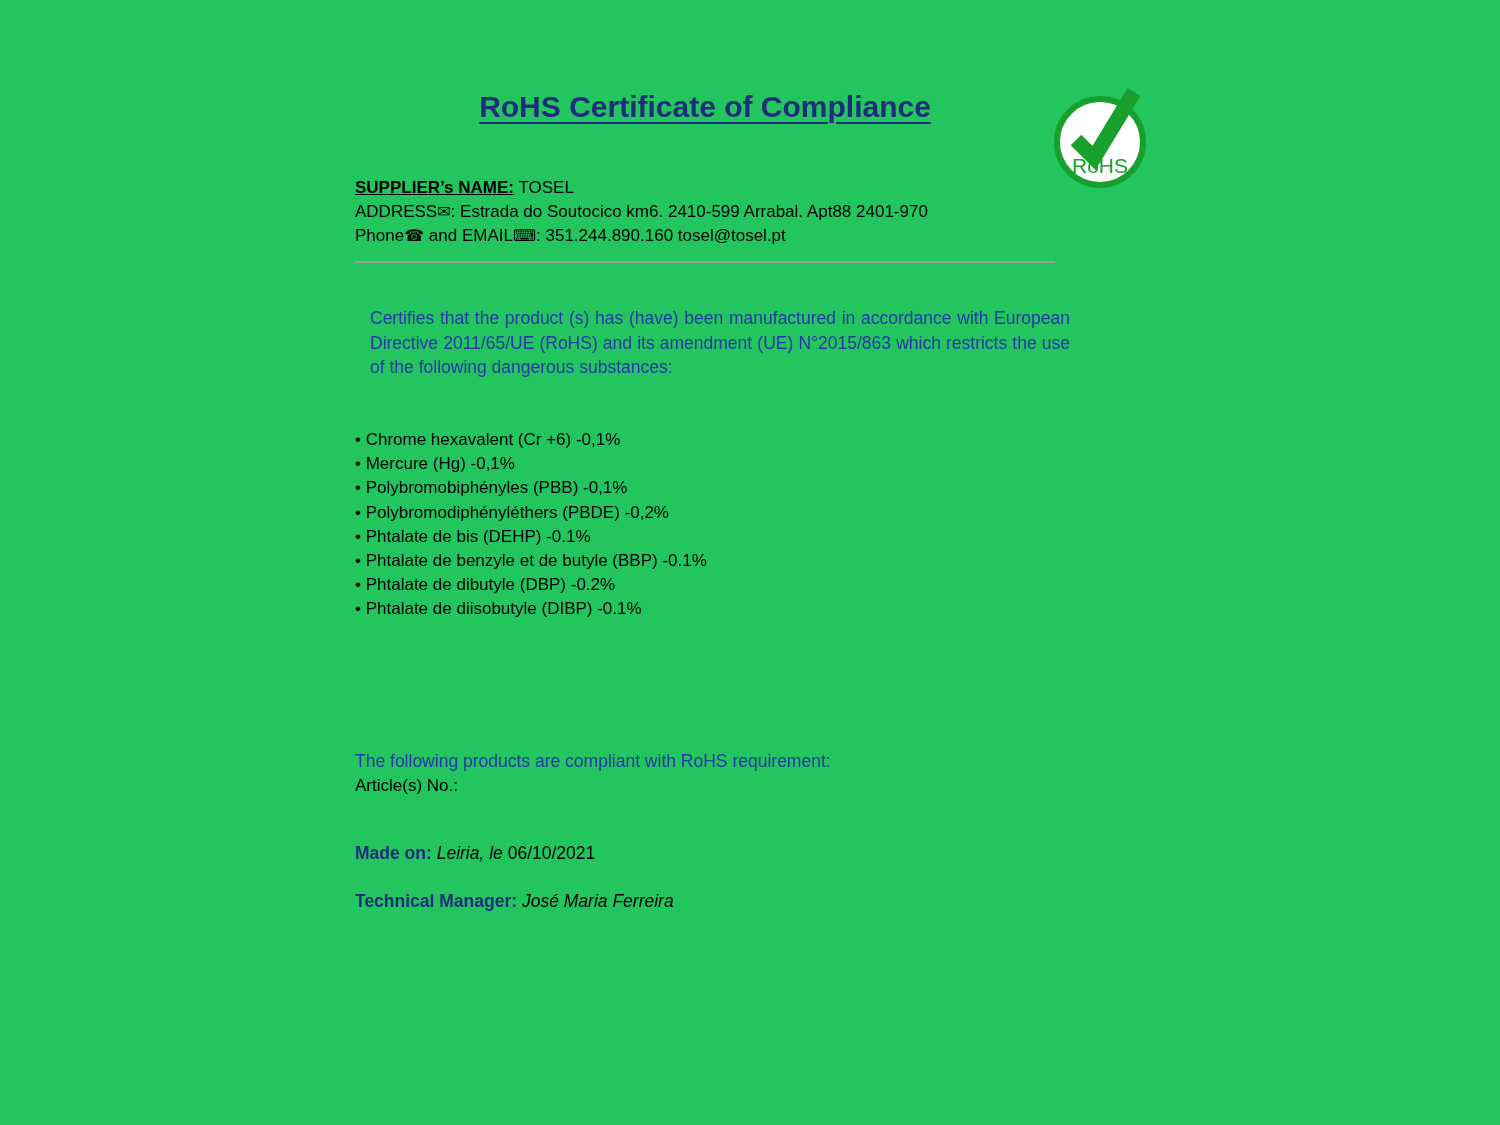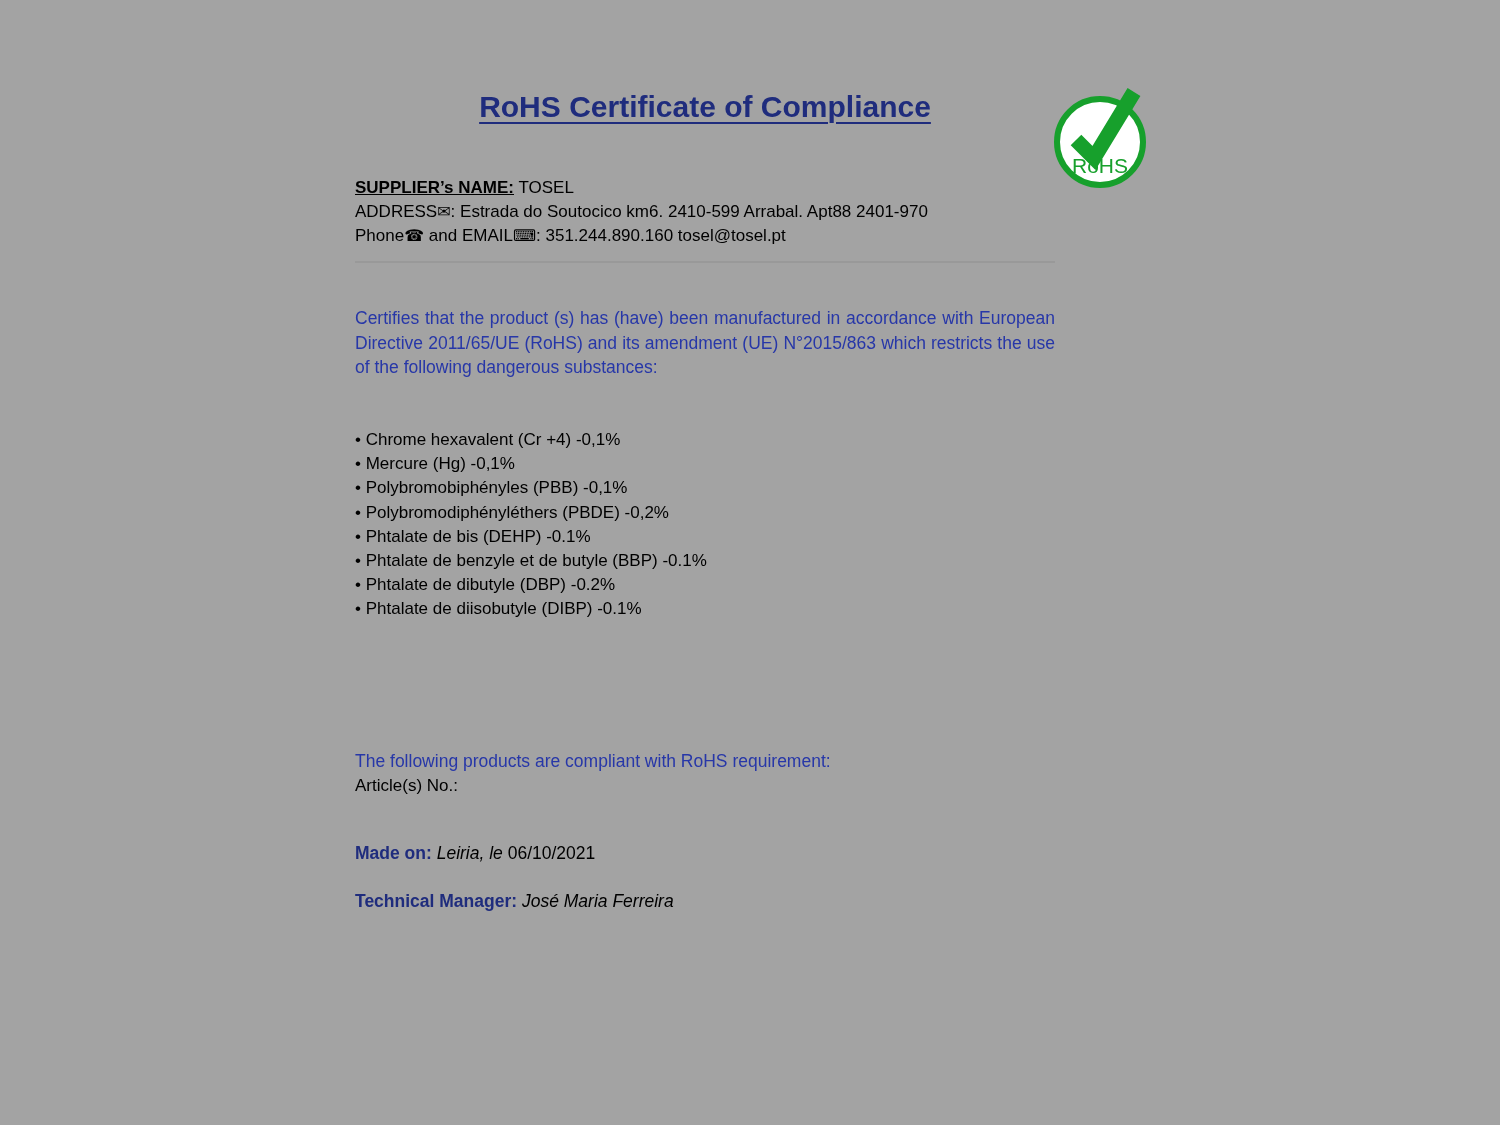--- a/index.html
+++ b/index.html
@@ -4,21 +4,21 @@
 <style>
   * { margin: 0; padding: 0; box-sizing: border-box; }
   html, body { background: #ffffff; }
   body {
     width: 1500px; height: 1125px;
     font-family: "Liberation Sans", sans-serif;
     color: #000000;
     position: relative;
     overflow: hidden;
   }
-  .page { position: absolute; inset: 0; background: #a3a3a3; }
+  .page { position: absolute; inset: 0; background: #22c55e; }
 
   .doc-title {
     position: absolute; top: 90px; left: 355px; width: 700px;
     text-align: center;
     font-size: 30px; font-weight: bold;
     color: #1f2c7d;
     text-decoration: underline;
     text-decoration-thickness: 2px;
     text-underline-offset: 5px;
   }
@@ -35,21 +35,21 @@
   .supplier-block .row { margin-bottom: 0; }
   .lbl-bold-underline { font-weight: bold; text-decoration: underline; }
   .glyph { font-size: 16px; }
 
   .rule {
     position: absolute; top: 261px; left: 355px; width: 700px;
     border: none; border-top: 2px solid #999999; height: 0;
   }
 
   .certifies-paragraph {
-    position: absolute; top: 306px; left: 355px; width: 700px;
+    position: absolute; top: 306px; left: 370px; width: 700px;
     color: #2737a8; font-size: 17.5px; line-height: 24.5px;
     text-align: justify;
   }
 
   .substance-list {
     position: absolute; top: 428px; left: 355px; width: 700px;
     list-style: none;
     font-size: 17px; color: #000;
   }
   .substance-list li { line-height: 24.2px; }
@@ -113,21 +113,21 @@
     <div class="row">
       <span>Phone</span><span class="glyph">☎</span><span> and EMAIL</span><span class="glyph">⌨</span><span>: 351.244.890.160 tosel@tosel.pt</span>
     </div>
   </div>
 
   <hr class="rule">
 
   <p class="certifies-paragraph">Certifies that the product (s) has (have) been manufactured in accordance with European Directive 2011/65/UE (RoHS) and its amendment (UE) N°2015/863 which restricts the use of the following dangerous substances:</p>
 
   <ul class="substance-list">
-    <li>Chrome hexavalent (Cr +4) -0,1%</li>
+    <li>Chrome hexavalent (Cr +6) -0,1%</li>
     <li>Mercure (Hg) -0,1%</li>
     <li>Polybromobiphényles (PBB) -0,1%</li>
     <li>Polybromodiphényléthers (PBDE) -0,2%</li>
     <li>Phtalate de bis (DEHP) -0.1%</li>
     <li>Phtalate de benzyle et de butyle (BBP) -0.1%</li>
     <li>Phtalate de dibutyle (DBP) -0.2%</li>
     <li>Phtalate de diisobutyle (DIBP) -0.1%</li>
   </ul>
 
   <div class="compliance-line">The following products are compliant with RoHS requirement:</div>

